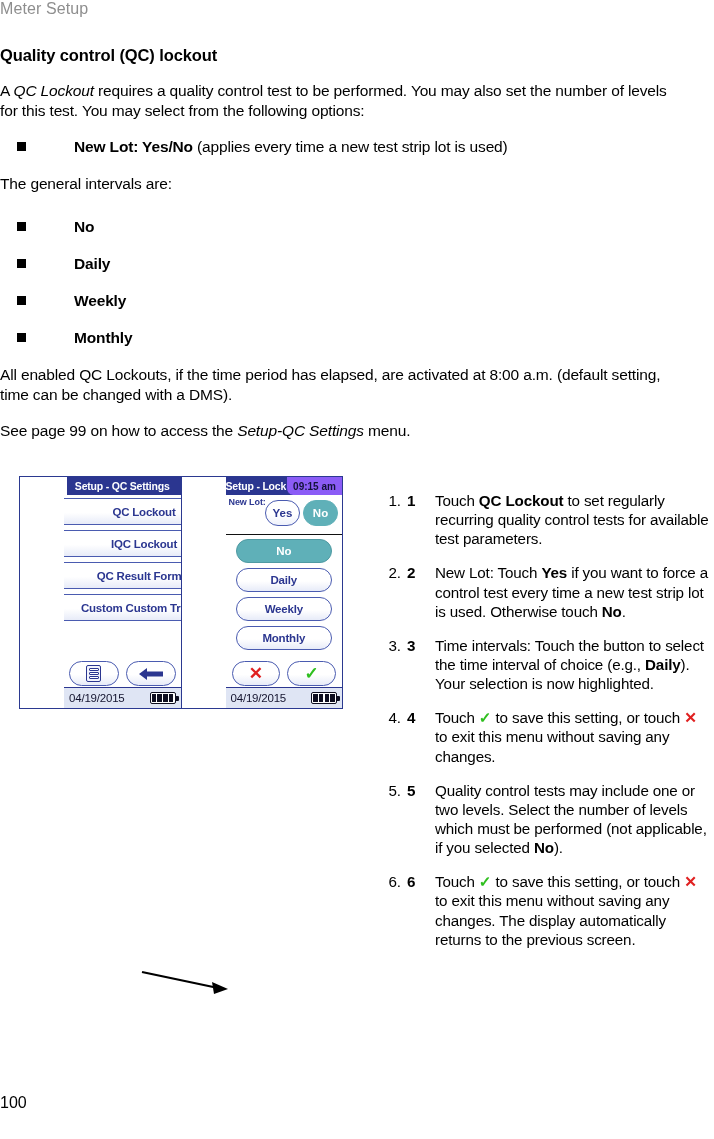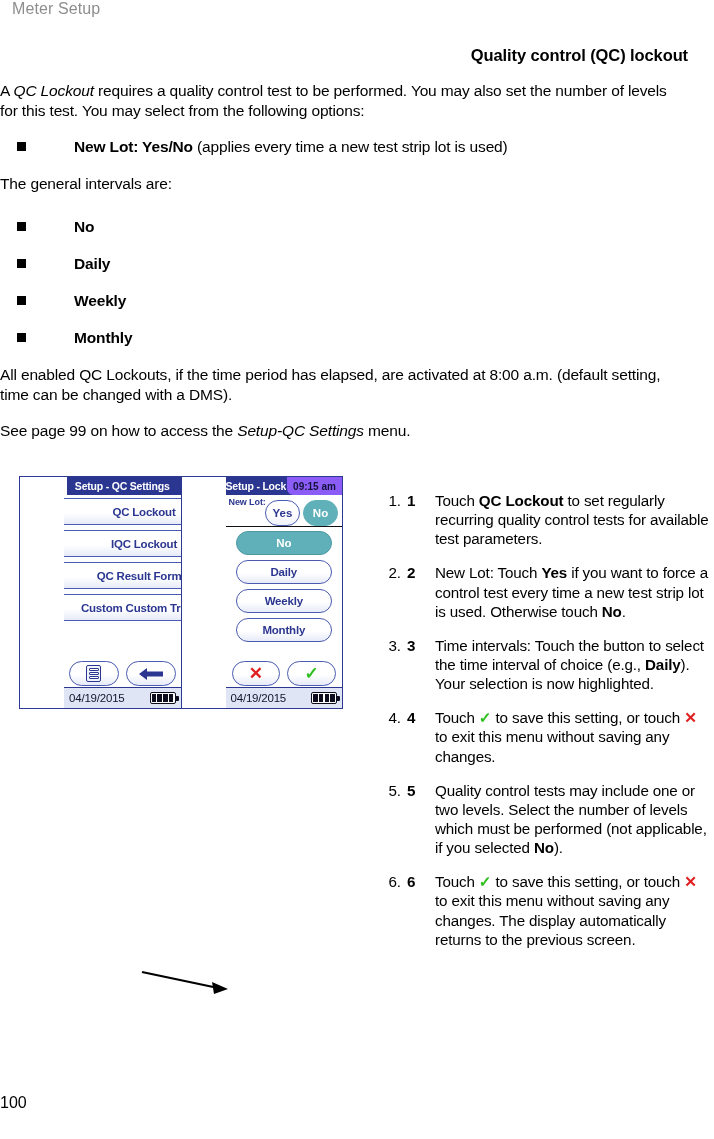--- a/index.html
+++ b/index.html
@@ -11,21 +11,21 @@
     width: 714px; height: 1139px;
     position: relative;
     font-family: "Liberation Sans", sans-serif;
     color: #000;
     overflow: hidden;
   }
 
   
   .running-header {
     position: absolute;
-    left: 12px; top: 0;
+    left: 0; top: 0;
     font-size: 16px;
     color: #8e8e8e;
     letter-spacing: 0.1px;
     font-family: "Liberation Sans", sans-serif;
   }
 
   
   .page-number {
     position: absolute;
     left: 0; top: 1094px;
@@ -40,21 +40,20 @@
     left: 0; top: 46px;
     width: 688px;
   }
 
   h2.section-title {
     font-size: 16.5px;
     font-weight: bold;
     margin: 0 0 16px 0;
     letter-spacing: -0.1px;
     font-family: "Liberation Sans", sans-serif;
-    text-align: right;
   }
 
   p.body-text {
     font-size: 15.5px;
     line-height: 1.30;
     margin: 0 0 16px 0;
     letter-spacing: -0.15px;
     font-family: "Liberation Sans", sans-serif;
   }
   p.body-text.tight { margin-bottom: 22px; }
@@ -249,21 +248,21 @@
     right: -4px; top: 3px;
     width: 3px; height: 5px;
     background: #0d0d1f;
     border-radius: 0 1px 1px 0;
   }
   .battery i { flex: 1; height: 100%; background: #0d0d1f; display: block; }
 
   
   .newlot {
     position: relative;
-    height: 32px;
+    height: 40px;
     border-bottom: 1px solid #111;
     padding: 2px 4px 8px 3px;
   }
   .newlot .nl-label {
     color: #2b3690;
     font-size: 9px;
     font-weight: bold;
     letter-spacing: -0.1px;
     display: block;
   }

